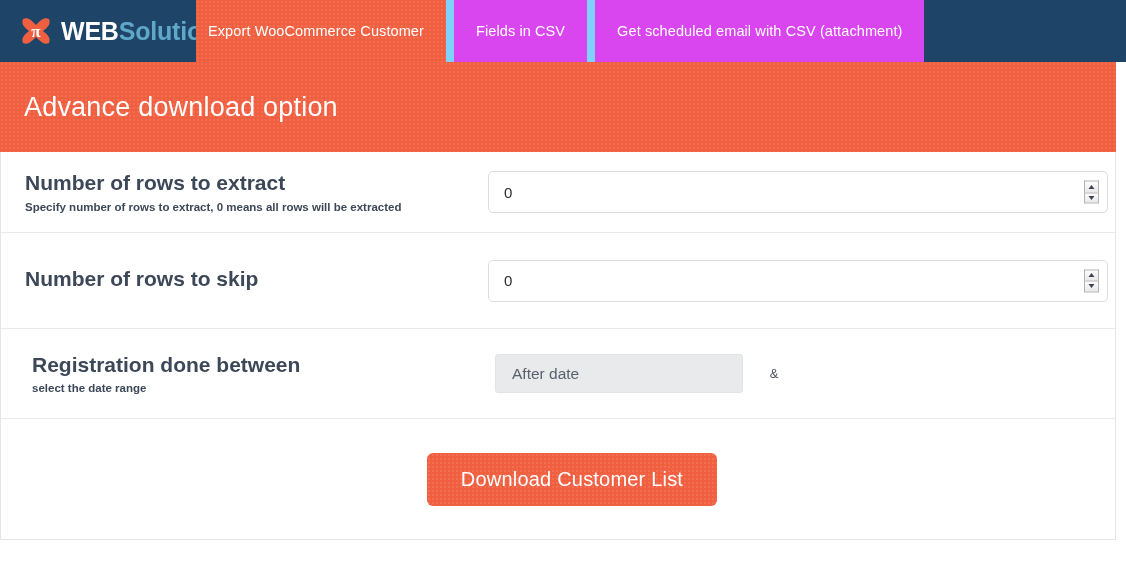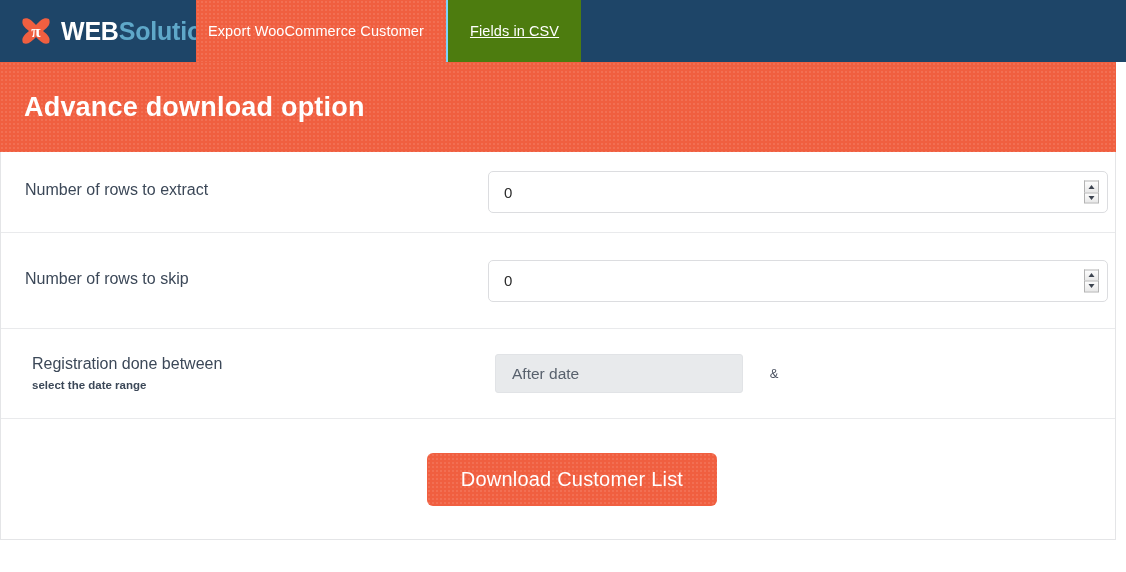--- a/index.html
+++ b/index.html
@@ -63,44 +63,43 @@
     letter-spacing: 0.1px;
   }
   .navtab.active {
     background-color: #f05f40;
     background-image: radial-gradient(rgba(255,255,255,0.10) 0.8px, transparent 0.9px);
     background-size: 4px 4px;
     flex: 0 0 236px;
     padding-left: 12px;
   }
   .navtab.teal {
-    background: #4d7c0f;
-    border-left: 2px solid #7dd3fc;
-    text-decoration: underline;
+    background: #d946ef;
+    border-left: 8px solid #7dd3fc;
   }
   .navtab.t1 { flex: 0 0 116px; }
   .navtab.t2 { flex: 0 0 330px; }
   .nav-filler { flex: 1 1 auto; background: #1e4568; }
 
   
   .banner {
     height: 90px;
     background-color: #f05f40;
     background-image: radial-gradient(rgba(255,255,255,0.10) 0.8px, transparent 0.9px);
     background-size: 4px 4px;
     display: flex;
     align-items: center;
     padding-left: 24px;
     box-sizing: border-box;
     width: 1116px;
   }
   .banner-title {
     color: #ffffff;
     font-size: 27px;
-    font-weight: 700;
+    font-weight: 400;
     letter-spacing: 0.2px;
   }
 
   
   .panel {
     width: 1116px;
     box-sizing: border-box;
     border-left: 1px solid #e4e5e7;
     border-right: 1px solid #e4e5e7;
     border-bottom: 1px solid #e4e5e7;
@@ -116,23 +115,23 @@
   }
   .form-row.r1 { height: 81px; }
   .form-row.r2 { height: 96px; align-items: center; }
   .form-row.r3 { height: 90px; padding-left: 31px; }
 
   .labelcol {
     flex: 0 0 463px;
     box-sizing: border-box;
   }
   .field-label {
-    font-size: 16px;
+    font-size: 21px;
     color: #3c4858;
-    font-weight: 400;
+    font-weight: 700;
     line-height: 1.3;
     margin-bottom: 3px;
   }
   .field-help {
     font-size: 11.5px;
     color: #3c4858;
     font-weight: bold;
     line-height: 1.3;
   }
 
@@ -250,33 +249,37 @@
   </div>
 
   <div class="navtab active">
     <span>Export WooCommerce Customer</span>
   </div>
 
   <div class="navtab teal t1">
     <span>Fields in CSV</span>
   </div>
 
+  <div class="navtab teal t2">
+    <span>Get scheduled email with CSV (attachment)</span>
+  </div>
 
   <div class="nav-filler"></div>
 </div>
 
 <div class="banner">
   <div class="banner-title">Advance download option</div>
 </div>
 
 <div class="panel">
 
   <div class="form-row r1">
     <div class="labelcol">
       <div class="field-label">Number of rows to extract</div>
+      <div class="field-help">Specify number of rows to extract, 0 means all rows will be extracted</div>
     </div>
     <div class="inputcol">
       <div class="num-wrap">
         <input class="num-input" type="text" value="0" style="">
         <span class="spinner">
           <span class="spin-btn up">
             <svg width="7" height="5" viewBox="0 0 7 5">
                 <path d="M3.5 0.5 L6.5 4.5 L0.5 4.5 Z" fill="#3d4450"></path>
               </svg>
           </span>

